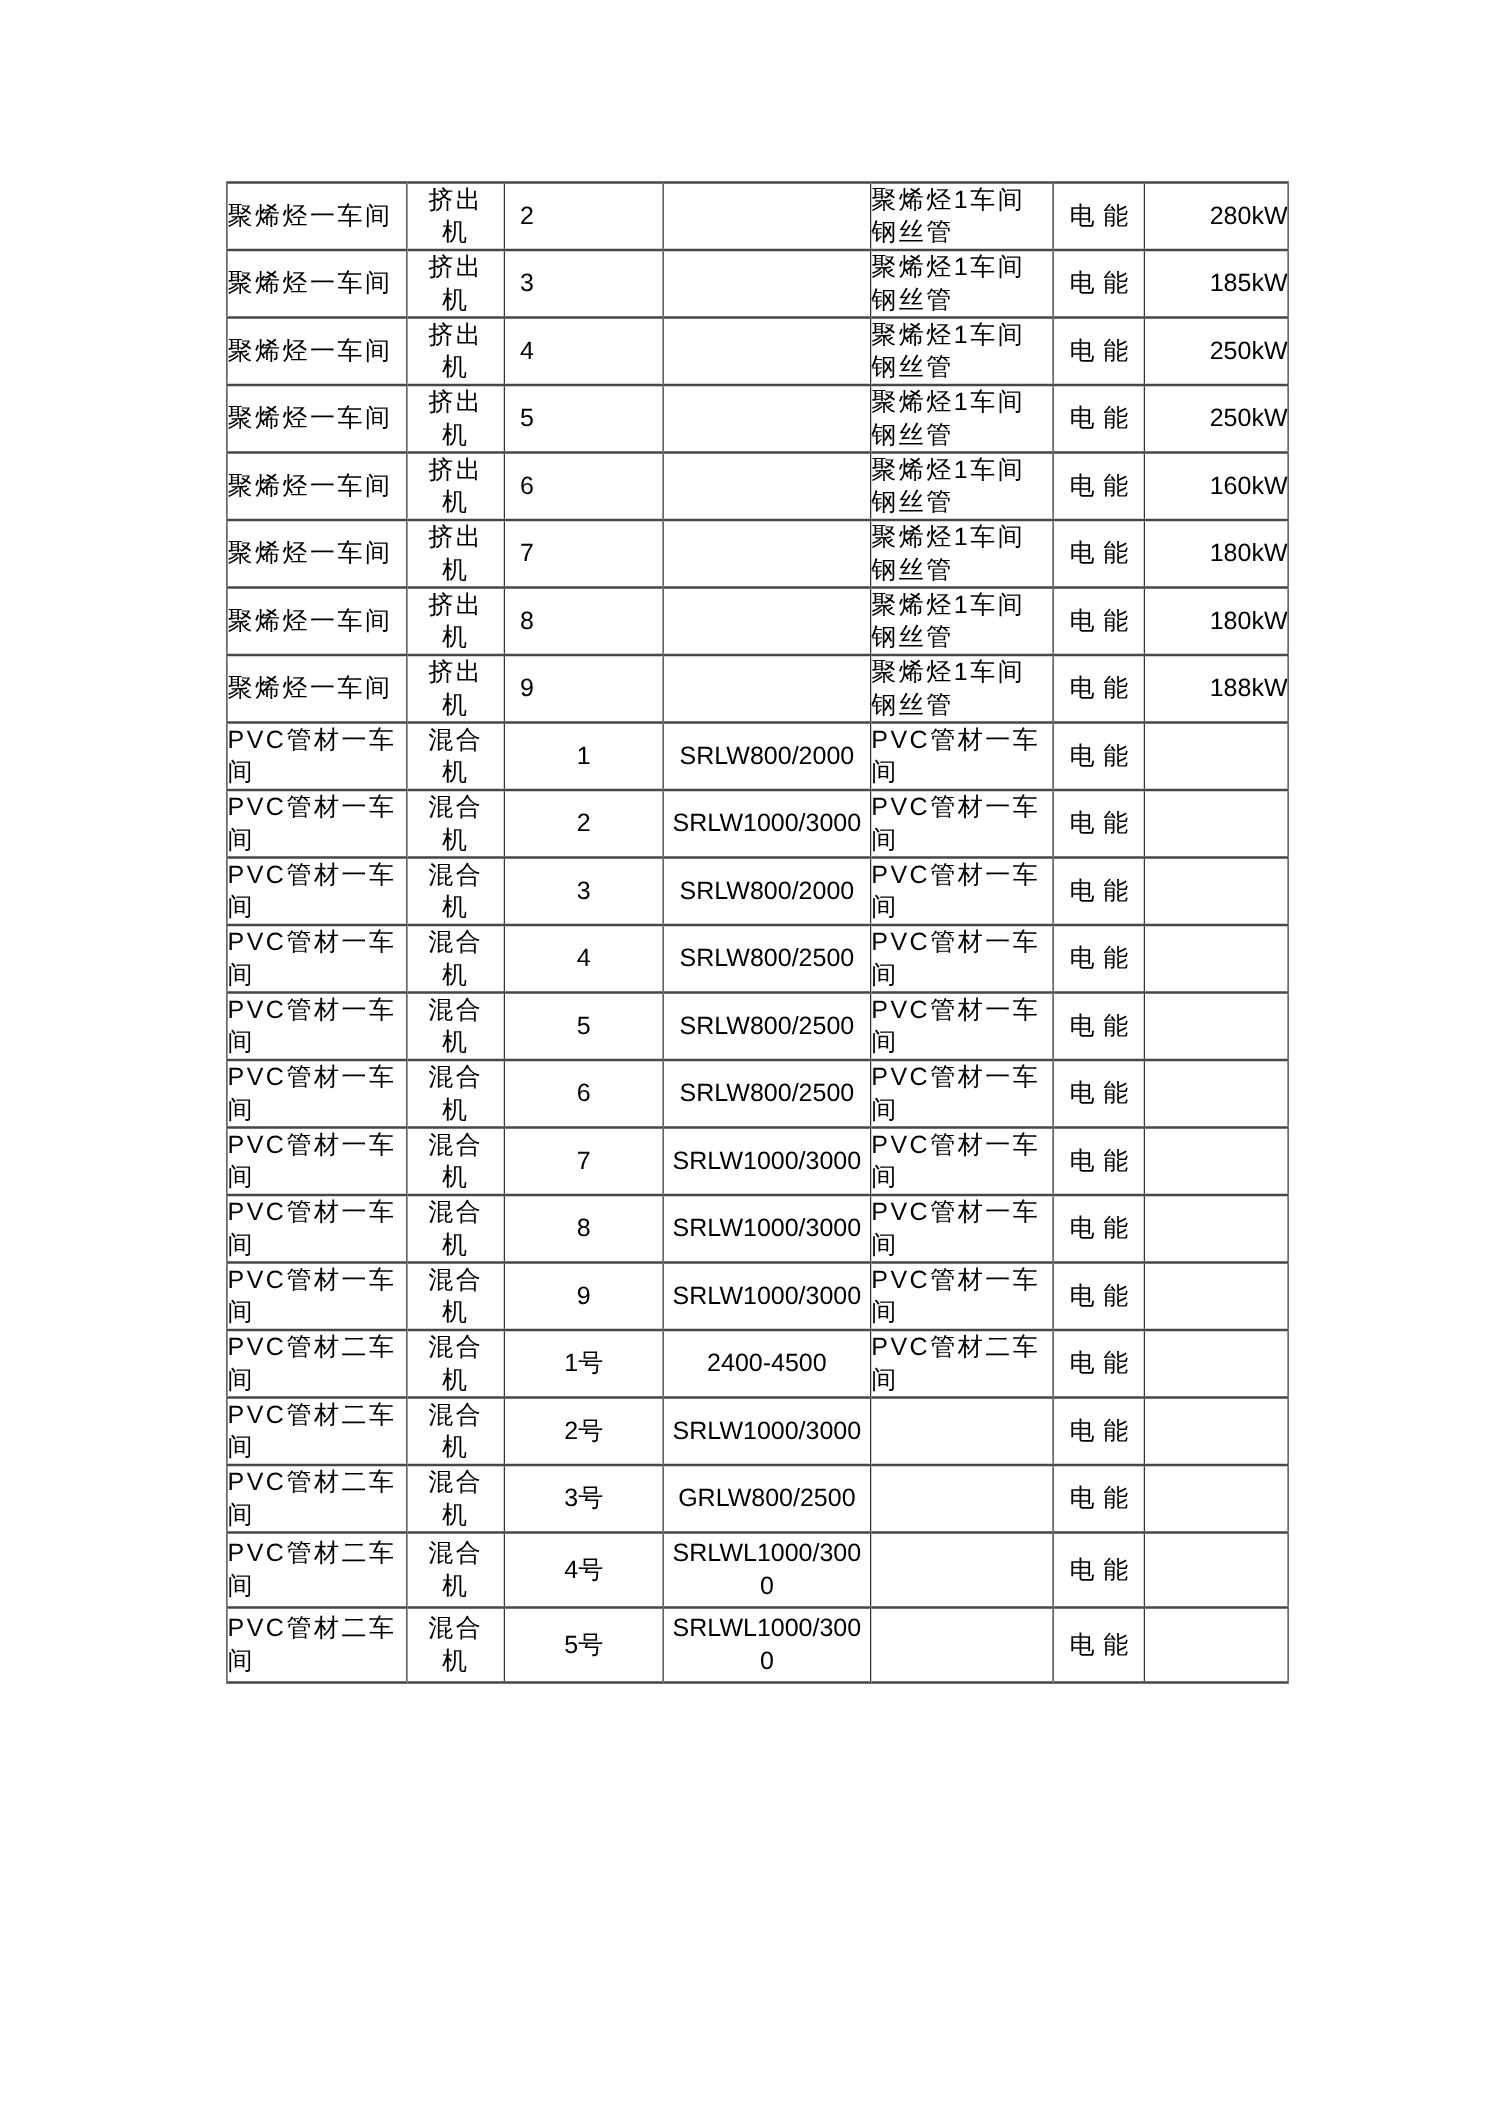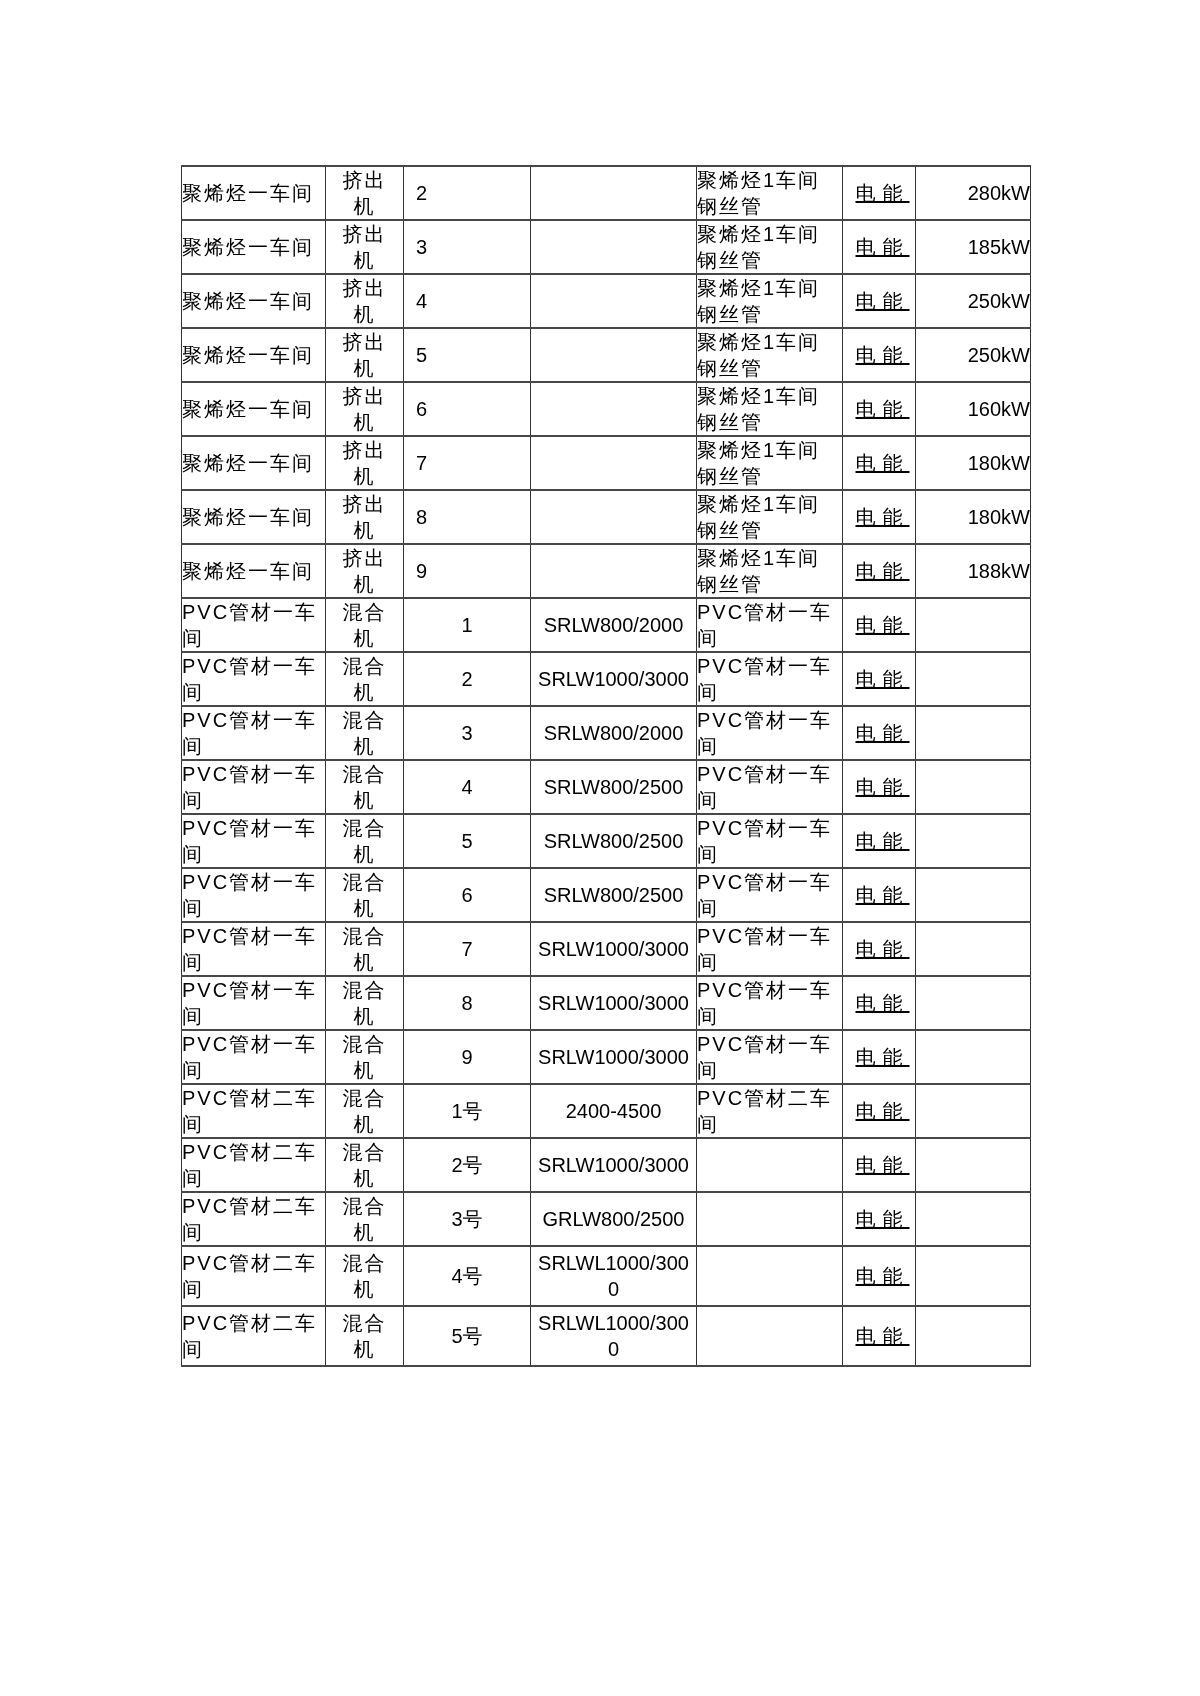--- a/index.html
+++ b/index.html
@@ -4,21 +4,20 @@
 <style>
   html, body { margin: 0; padding: 0; }
   .page {
     position: relative;
     width: 1200px;
     height: 1460px;
     background: #ffffff;
     font-family: "Liberation Sans", sans-serif;
     color: #000000;
     overflow: hidden;
-    margin-top: 20px;
   }
   table.equipment {
     position: absolute;
     left: 181px;
     top: 145px;
     width: 849px;
     border-collapse: collapse;
     table-layout: fixed;
   }
   table.equipment td {
@@ -36,21 +35,21 @@
   table.equipment tr { height: 53px; }
   table.equipment tr.tall { height: 60px; }
 
   .col-workshop { text-align: left; padding-left: 9px;  letter-spacing: 2px; }
   .col-machine  { text-align: center; padding-left: 7px;  letter-spacing: 2px; }
   .col-num      { text-align: center; }
   .col-num.align-left { text-align: left; padding-left: 12px; }
   .col-model    { text-align: center; font-size: 19px; }
   .col-location { text-align: left; padding-left: 10px; letter-spacing: 2px; }
   .col-location.loc-center { text-align: center; padding-left: 0; letter-spacing: 5px; text-indent: 5px; }
-  .col-energy   { text-align: center; letter-spacing: 7px; text-indent: 7px; text-decoration: underline; }
+  .col-energy   { text-align: center; letter-spacing: 7px; text-indent: 7px; }
   .col-power    { text-align: right; padding-left: 12px; font-size: 19px; }
 
   .page-number {
     position: absolute;
     top: 1594px;
     left: 0;
     width: 100%;
     text-align: center;
     font-family: "Liberation Serif", serif;
     font-size: 24px;

